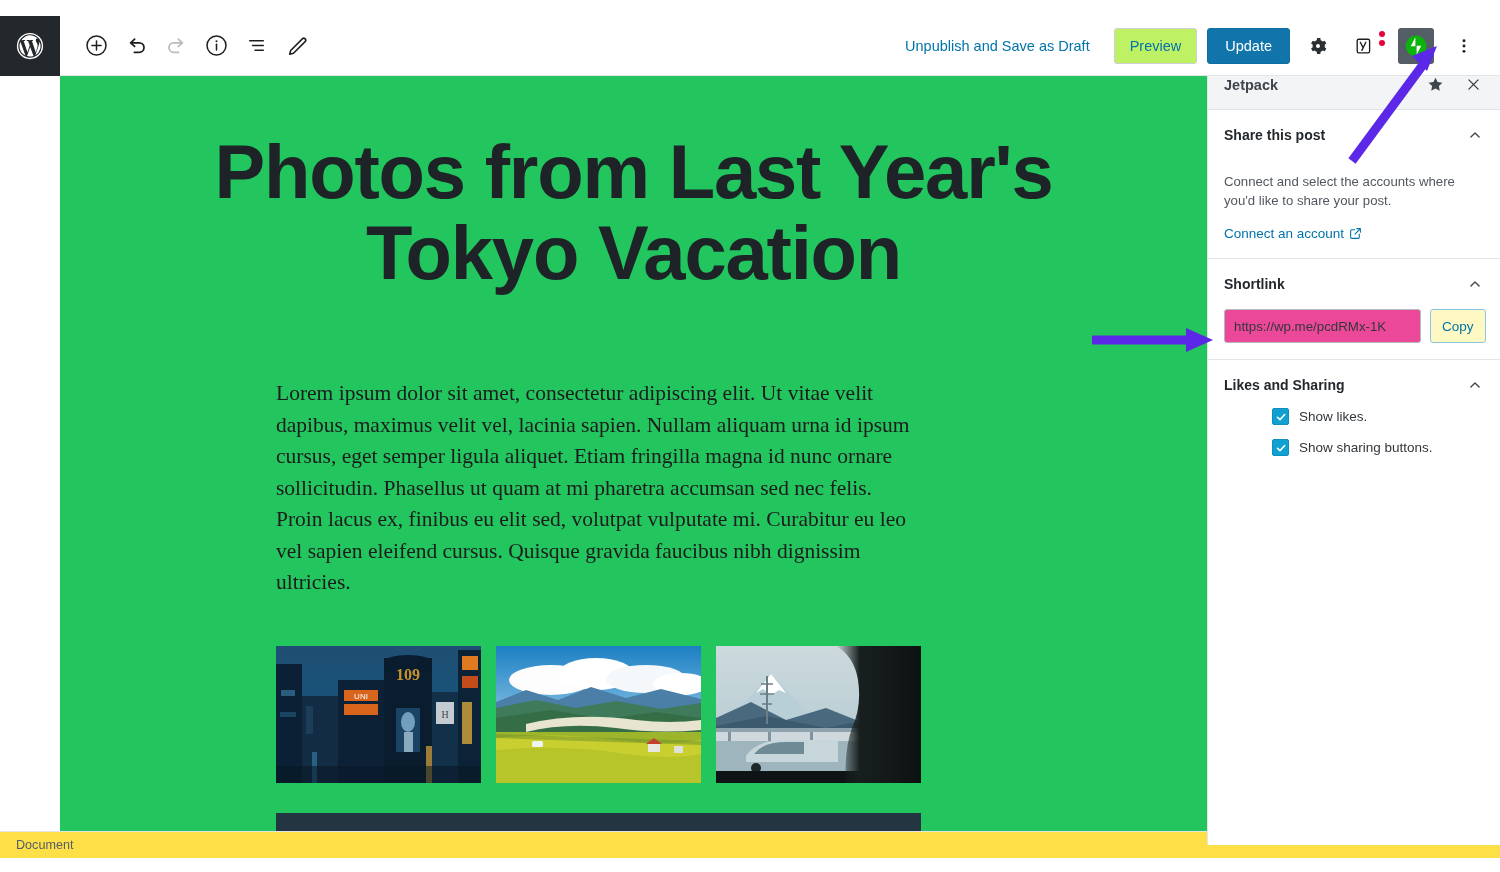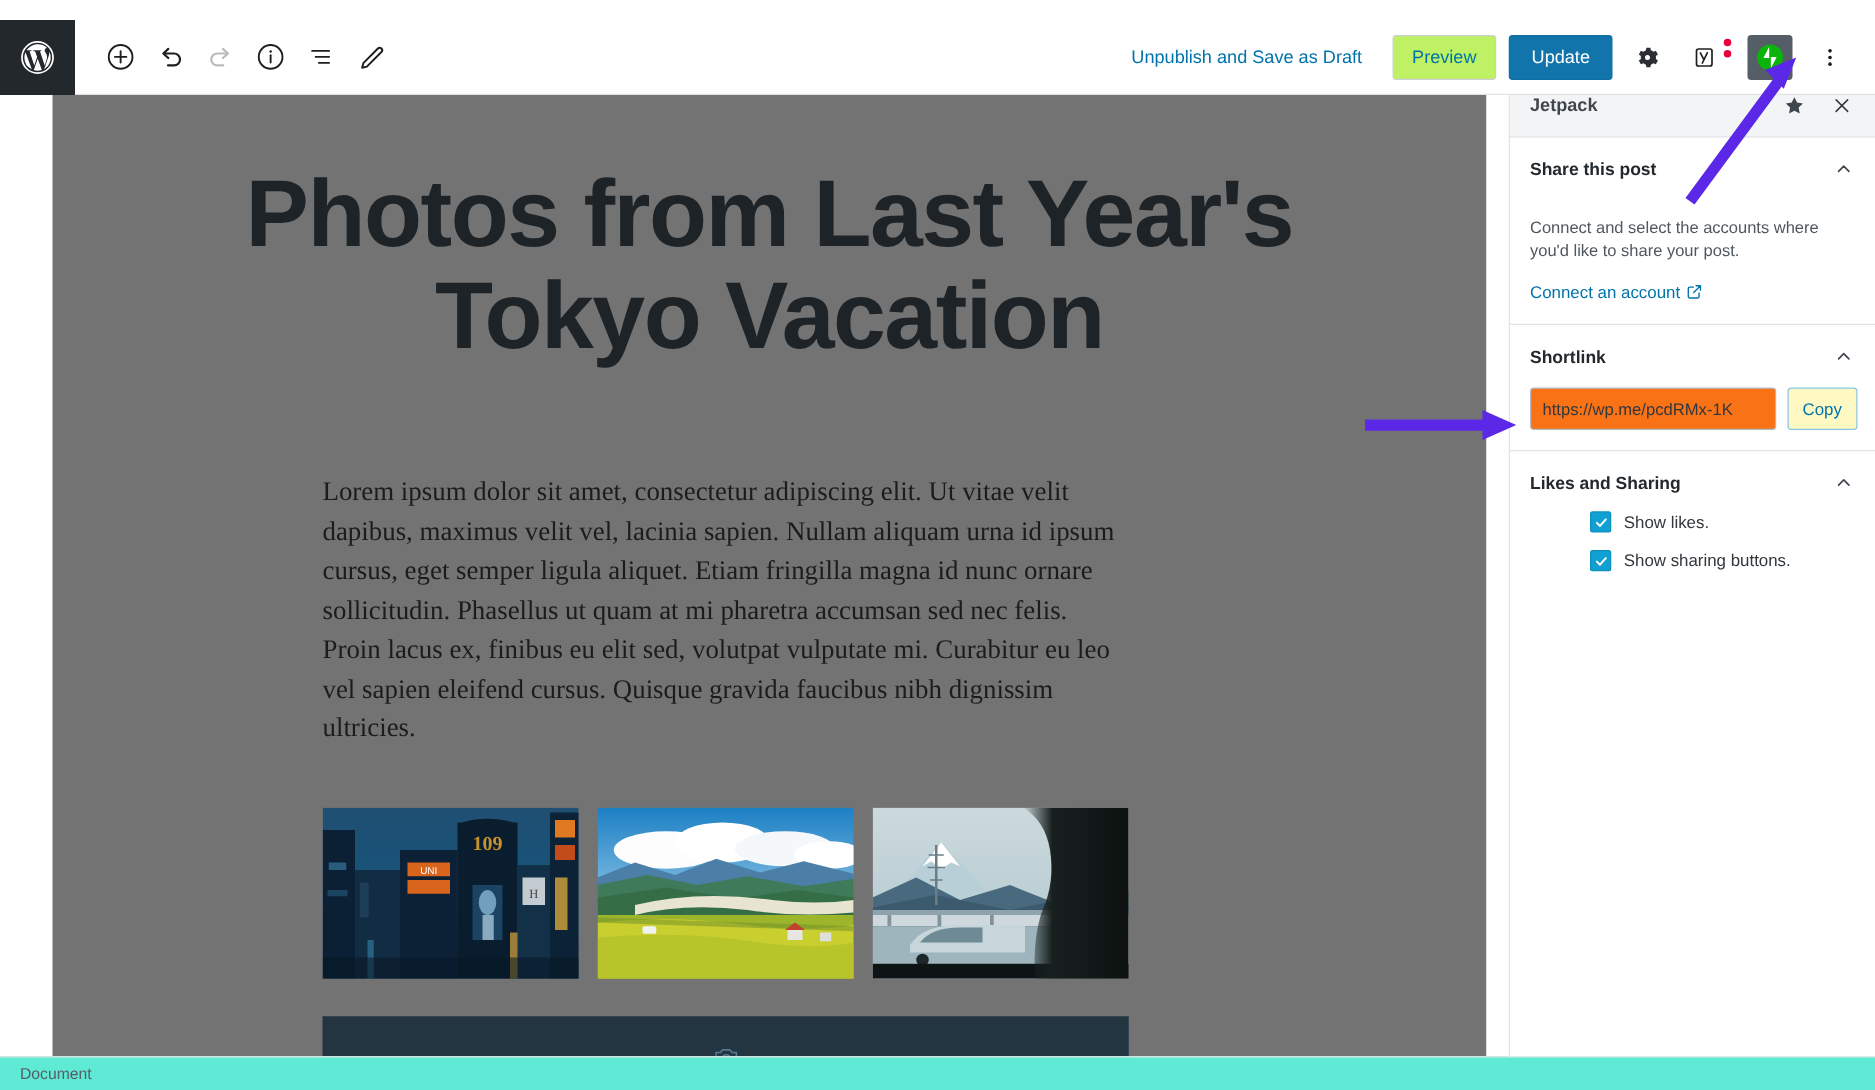--- a/index.html
+++ b/index.html
@@ -73,23 +73,23 @@
   .jetpack-btn {
     width: 36px; height: 36px; margin-left: 12px;
     border-radius: 3px; background: #555d66;
     display: flex; align-items: center; justify-content: center;
     cursor: pointer; border: none;
   }
   .kebab-btn { margin-left: 10px; margin-right: 4px; }
 
   
   .editor {
-    position: absolute; top: 60px; left: 42px;
+    position: absolute; top: 60px; left: 60px;
     width: 1147px; height: 785px;
-    background: #737373;
+    background: #22c55e;
     overflow: hidden;
   }
   .post-title {
     margin: 72px auto 0 auto;
     width: 940px;
     text-align: center;
     font-size: 76px;
     line-height: 1.06;
     font-weight: 700;
     letter-spacing: -1.2px;
@@ -170,21 +170,21 @@
   .sb-link {
     display: inline-flex; align-items: center; gap: 5px;
     margin-top: 16px; color: #0073aa; font-size: 13.5px;
     text-decoration: none; cursor: pointer;
   }
 
   .shortlink-row { display: flex; align-items: center; gap: 9px; margin-top: 16px; }
   .shortlink-input {
     flex: 1 1 auto; height: 34px;
     border: 1px solid #b4b9be; border-radius: 3px;
-    background: #f97316; color: #32373c;
+    background: #ec4899; color: #32373c;
     font-size: 13.3px; padding: 0 9px;
     font-family: inherit;
   }
   .copy-btn {
     height: 34px; padding: 0 11px;
     border: 1px solid #8ac6e0; border-radius: 3px;
     background: #fef9c3; color: #0073aa;
     font-size: 13.5px; cursor: pointer; font-family: inherit;
   }
 
@@ -192,24 +192,24 @@
   .cb-box {
     width: 17px; height: 17px; border-radius: 2px;
     background: #11a0d2; border: 1px solid #0f8fbc;
     display: flex; align-items: center; justify-content: center;
     cursor: pointer; flex: 0 0 17px;
   }
   .cb-label { font-size: 13.5px; color: #32373c; cursor: pointer; }
 
   
   .statusbar {
-    position: absolute; bottom: 0; left: 0;
+    position: absolute; bottom: 14px; left: 0;
     width: 1500px; height: 27px;
     border-top: 1px solid #e2e4e7;
-    background: #5eead4;
+    background: #fde047;
     display: flex; align-items: center;
     padding-left: 16px;
   }
   .status-text { font-size: 12.6px; color: #555d66; cursor: pointer; }
 
   
   .arrows {
     position: absolute; inset: 0;
     pointer-events: none; z-index: 60;
   }

